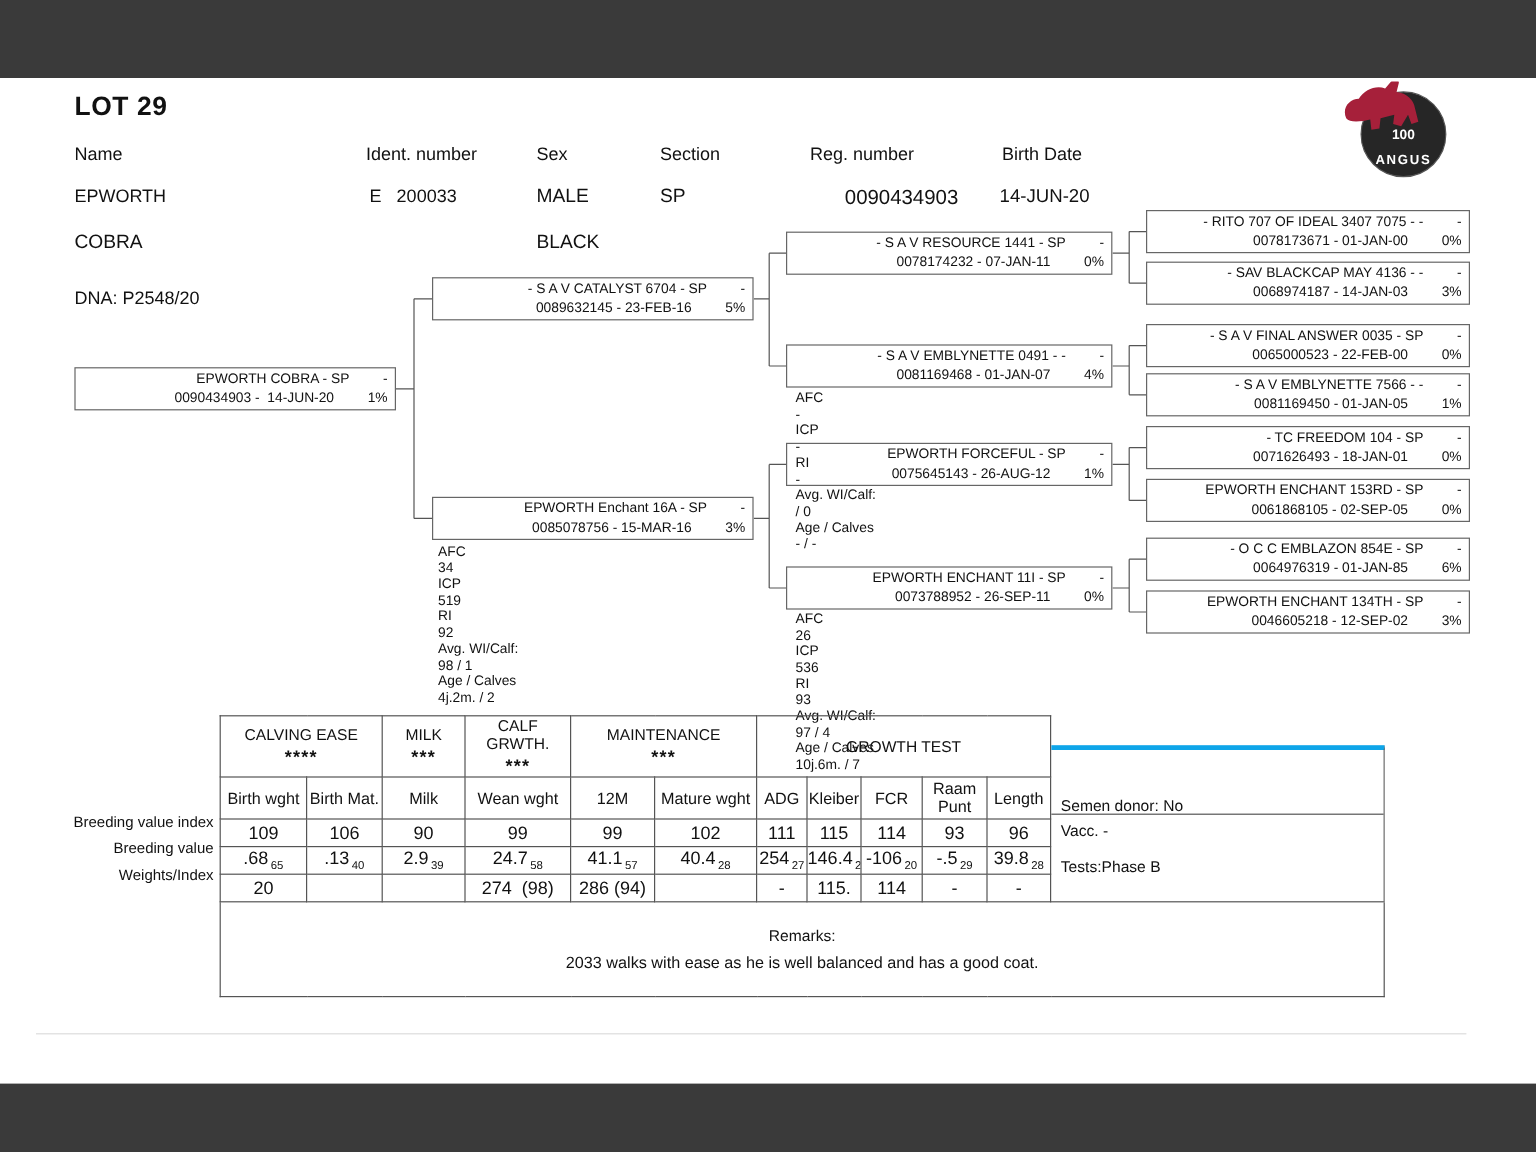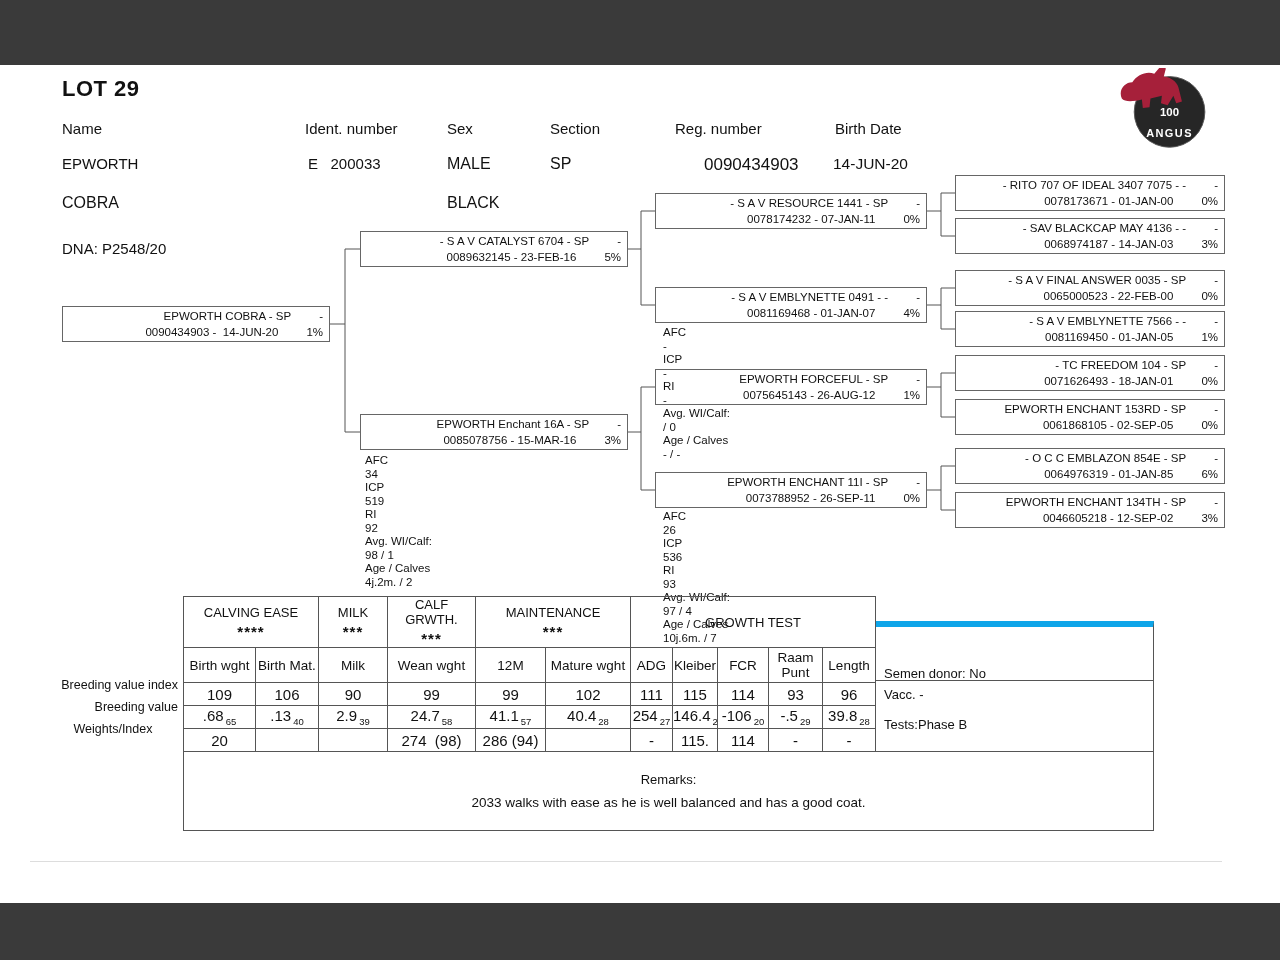--- a/index.html
+++ b/index.html
@@ -46,28 +46,28 @@
   table.bv th,table.bv td{border:1px solid #555;padding:0;font-weight:normal;color:#111;
         text-align:center;vertical-align:middle;overflow:hidden;}
   .t-group th{height:42px;vertical-align:top;padding-top:4px;font-size:13px;}
   .g-stars{font-size:15px;letter-spacing:1px;margin-top:3px;font-weight:bold;}
   .t-cols th{height:34px;font-size:13.5px;line-height:15px;padding:1px 2px;}
   .t-index td,.t-weights td{height:22px;font-size:15px;white-space:pre;}
   .t-value td{height:22px;font-size:15px;white-space:pre;}
   .acc{font-size:9.5px;vertical-align:sub;margin-left:2px;}
   .side-cell{border-top:none !important;border-right:none !important;position:relative;}
   .side-inner{position:absolute;top:24px;left:0;right:0;bottom:0;
-        border-top:6px solid #0ea5e9;border-right:1px solid #555;}
+        border-top:4px solid #0ea5e9;border-right:1px solid #555;}
   .side-top{height:54px;border-bottom:1px solid #555;box-sizing:border-box;
         padding:4px 8px;text-align:left;font-size:13px;line-height:17px;white-space:pre;}
   .side-bottom{padding:6px 8px;text-align:left;font-size:13px;white-space:pre;}
   .t-remarks td{height:78px;text-align:left;vertical-align:top;padding:6px 7px;font-size:13px;}
   .remark-text{font-size:13.5px;margin-top:8px;white-space:normal;}
   .rl{position:absolute;width:130px;left:48px;text-align:right;font-size:12.5px;}
-  .rl0{top:678px;} .rl1{top:700px;} .rl2{top:722px;text-align:center;}
+  .rl0{top:678px;} .rl1{top:700px;} .rl2{top:722px;}
   .faint-rule{position:absolute;left:30px;top:861px;width:1192px;border-top:1px solid #ddd;}
 </style>
 </head>
 <body>
 
 <div class="page">
   <div class="bar bar-top"></div>
   <div class="bar bar-bottom"></div>
 
   <div class="abs lot">LOT 29</div>

